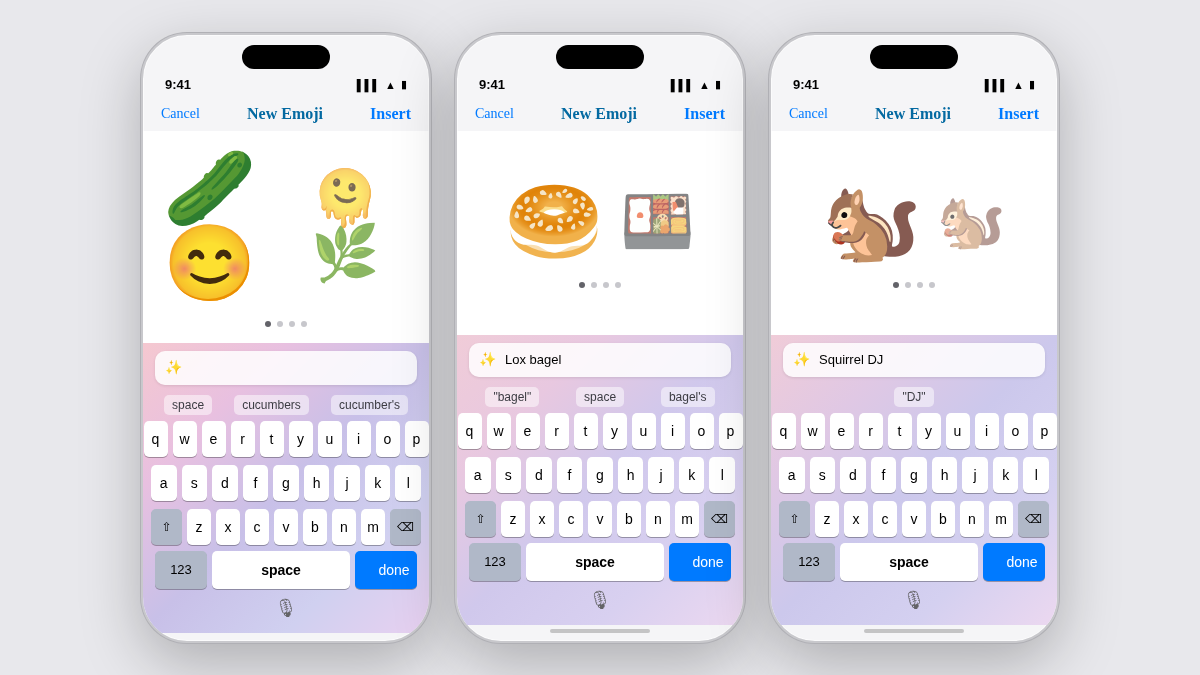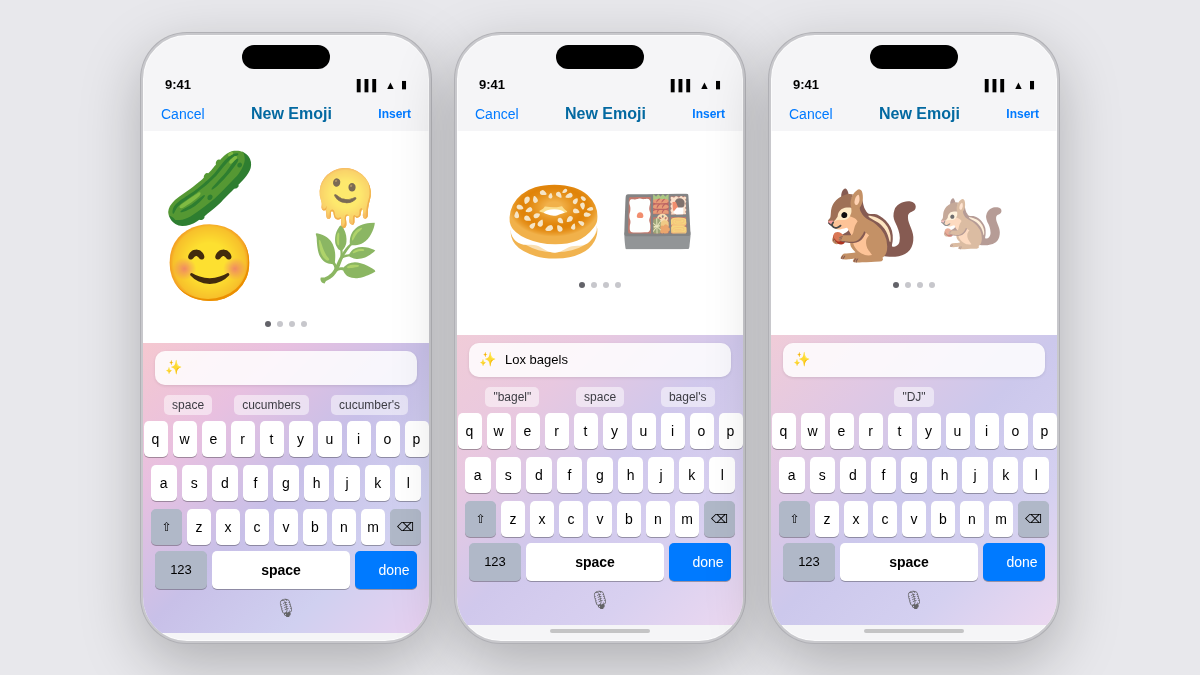--- a/index.html
+++ b/index.html
@@ -66,37 +66,38 @@
       color: #000;
     }
 
     
     .nav-bar {
       display: flex;
       justify-content: space-between;
       align-items: center;
       padding: 8px 18px;
       flex-shrink: 0;
+      font-family: Liberation Serif, serif;
     }
 
     .nav-cancel {
       color: #007AFF;
       font-size: 14px;
       font-weight: 400;
     }
 
     .nav-title {
       font-size: 16px;
       font-weight: 600;
       color: #0369a1;
     }
 
     .nav-insert {
       color: #007AFF;
-      font-size: 12px;
+      font-size: 16px;
       font-weight: 600;
     }
 
     
     .emoji-area {
       flex: 1;
       display: flex;
       flex-direction: column;
       align-items: center;
       justify-content: center;
@@ -431,21 +432,21 @@
       <div class="dot active"></div>
       <div class="dot"></div>
       <div class="dot"></div>
       <div class="dot"></div>
     </div>
   </div>
   <div class="keyboard-area">
     <div class="text-input-row">
       <div class="text-input">
         <span class="input-icon" style="font-size:14px;">✨</span>
-        <span class="input-text">Lox bagels</span>
+        <span class="input-text">Lox bagel</span>
       </div>
     </div>
     <div class="autocomplete-bar">
       <span class="autocomplete-item quoted">"bagel"</span>
       <span class="autocomplete-item">space</span>
       <span class="autocomplete-item">bagel's</span>
     </div>
     <div class="keyboard-rows">
       <div class="key-row">
         <div class="key">q</div>
@@ -518,20 +519,21 @@
       <div class="dot active"></div>
       <div class="dot"></div>
       <div class="dot"></div>
       <div class="dot"></div>
     </div>
   </div>
   <div class="keyboard-area">
     <div class="text-input-row">
       <div class="text-input">
         <span class="input-icon" style="font-size:14px;">✨</span>
+        <span class="input-text">Squirrel DJ</span>
       </div>
     </div>
     <div class="autocomplete-bar">
       <span class="autocomplete-item quoted">"DJ"</span>
     </div>
     <div class="keyboard-rows">
       <div class="key-row">
         <div class="key">q</div>
         <div class="key">w</div>
         <div class="key">e</div>

